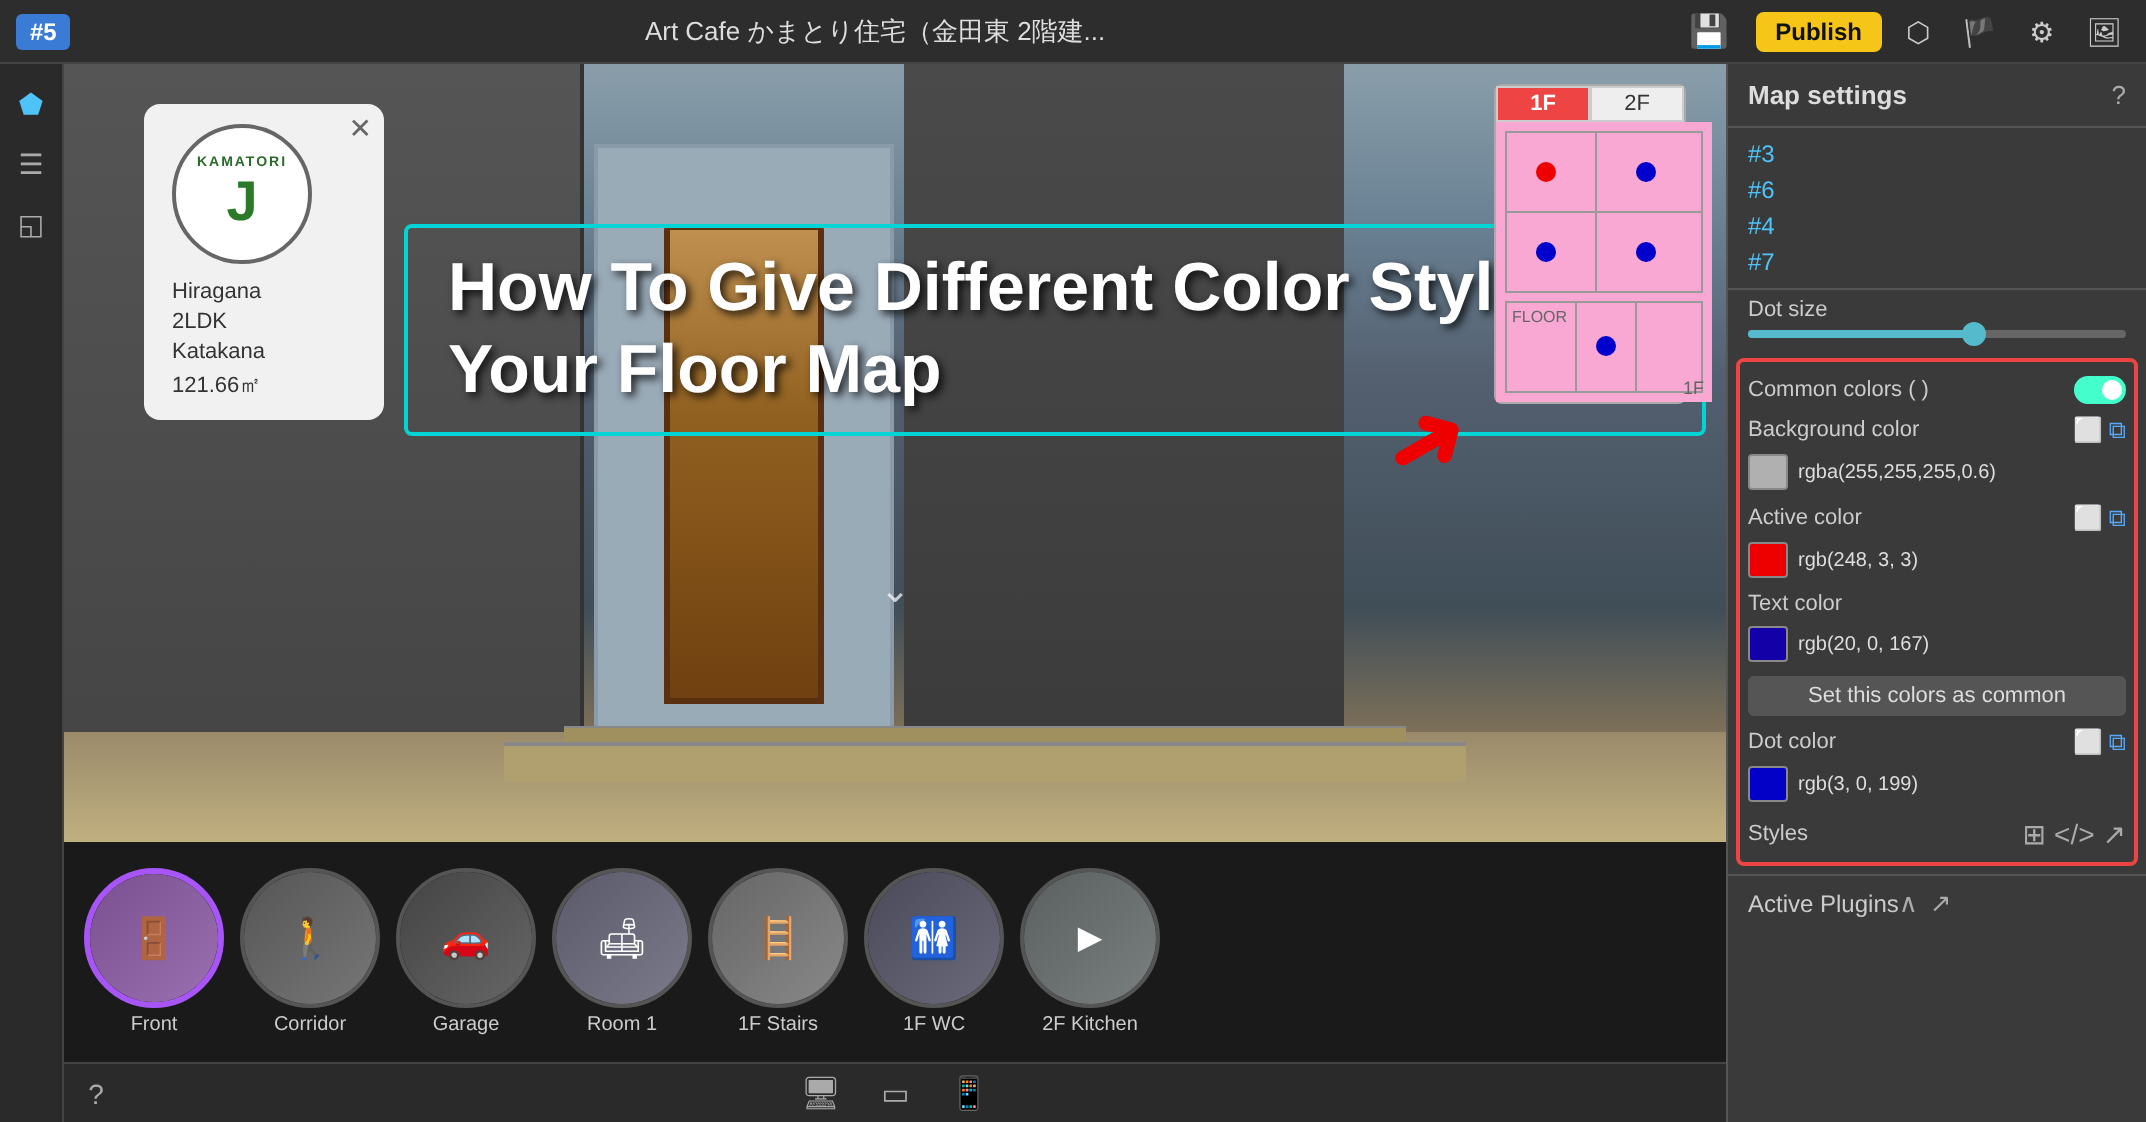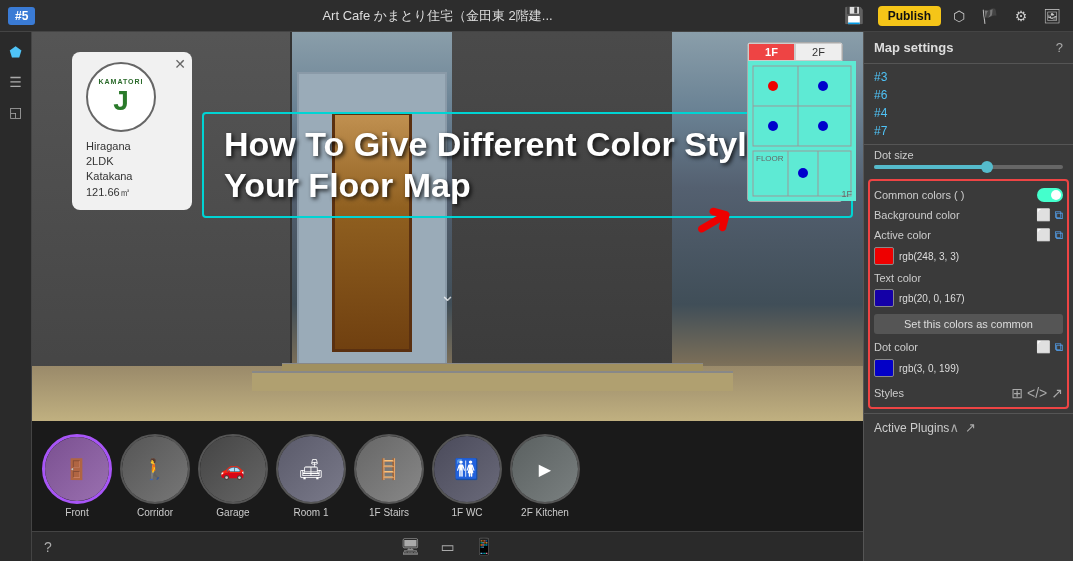--- a/index.html
+++ b/index.html
@@ -103,21 +103,21 @@
     #minimap-tabs {
       display: flex; background: #eee;
     }
     .mm-tab {
       flex: 1; text-align: center; font-size: 11px; padding: 2px;
       cursor: pointer; color: #333; border: 1px solid #ccc;
     }
     .mm-tab.active { background: #e44; color: #fff; font-weight: bold; }
     #minimap-img {
       width: 108px; height: 140px;
-      background: #5eead4;
+      background: #f9a8d4;
       position: relative; overflow: hidden;
     }
 
     
     #thumbnails {
       height: 110px; background: #1a1a1a;
       display: flex; align-items: center; padding: 0 10px; gap: 8px;
       overflow-x: auto;
     }
     .thumb-item {
@@ -425,20 +425,24 @@
       </div>
 
       
       <div class="color-row">
         <span class="color-label">Background color</span>
         <div class="color-icons">
           <span class="color-icon">⬜</span>
           <span class="color-icon">⧉</span>
         </div>
       </div>
+      <div class="color-val-row">
+        <div class="color-swatch" style="background:rgba(255,255,255,0.6)"></div>
+        <span class="color-val">rgba(255,255,255,0.6)</span>
+      </div>
 
       
       <div class="color-row">
         <span class="color-label">Active color</span>
         <div class="color-icons">
           <span class="color-icon">⬜</span>
           <span class="color-icon">⧉</span>
         </div>
       </div>
       <div class="color-val-row">

